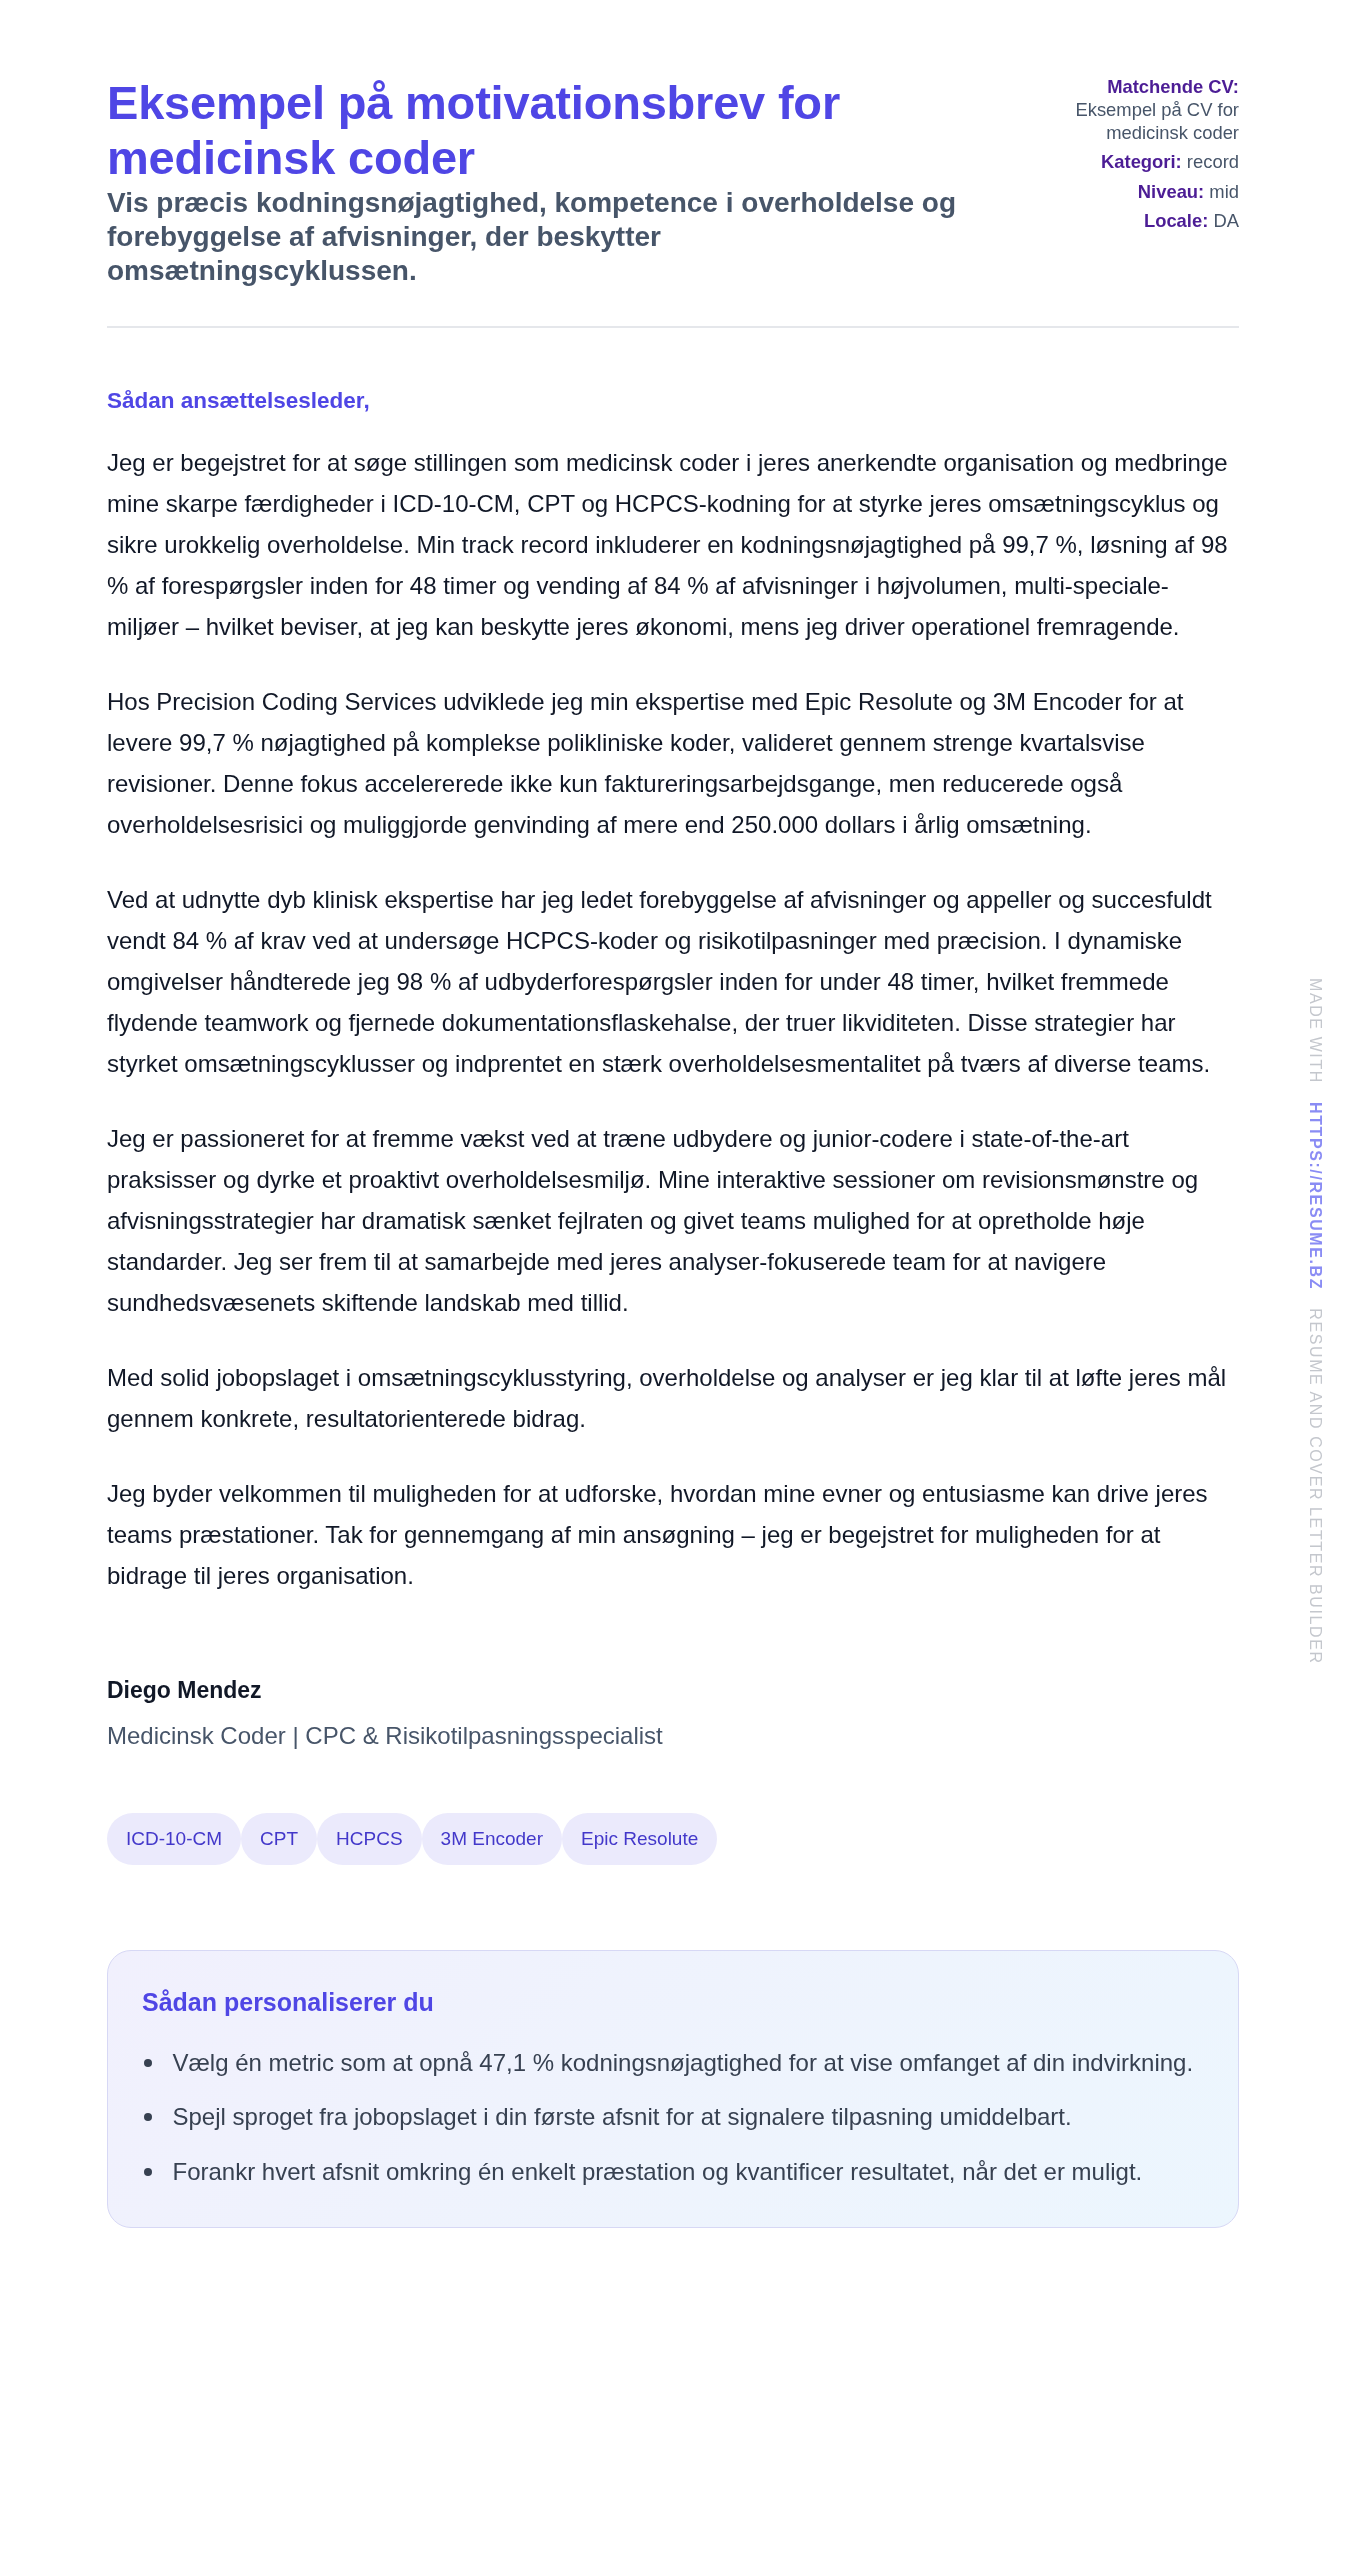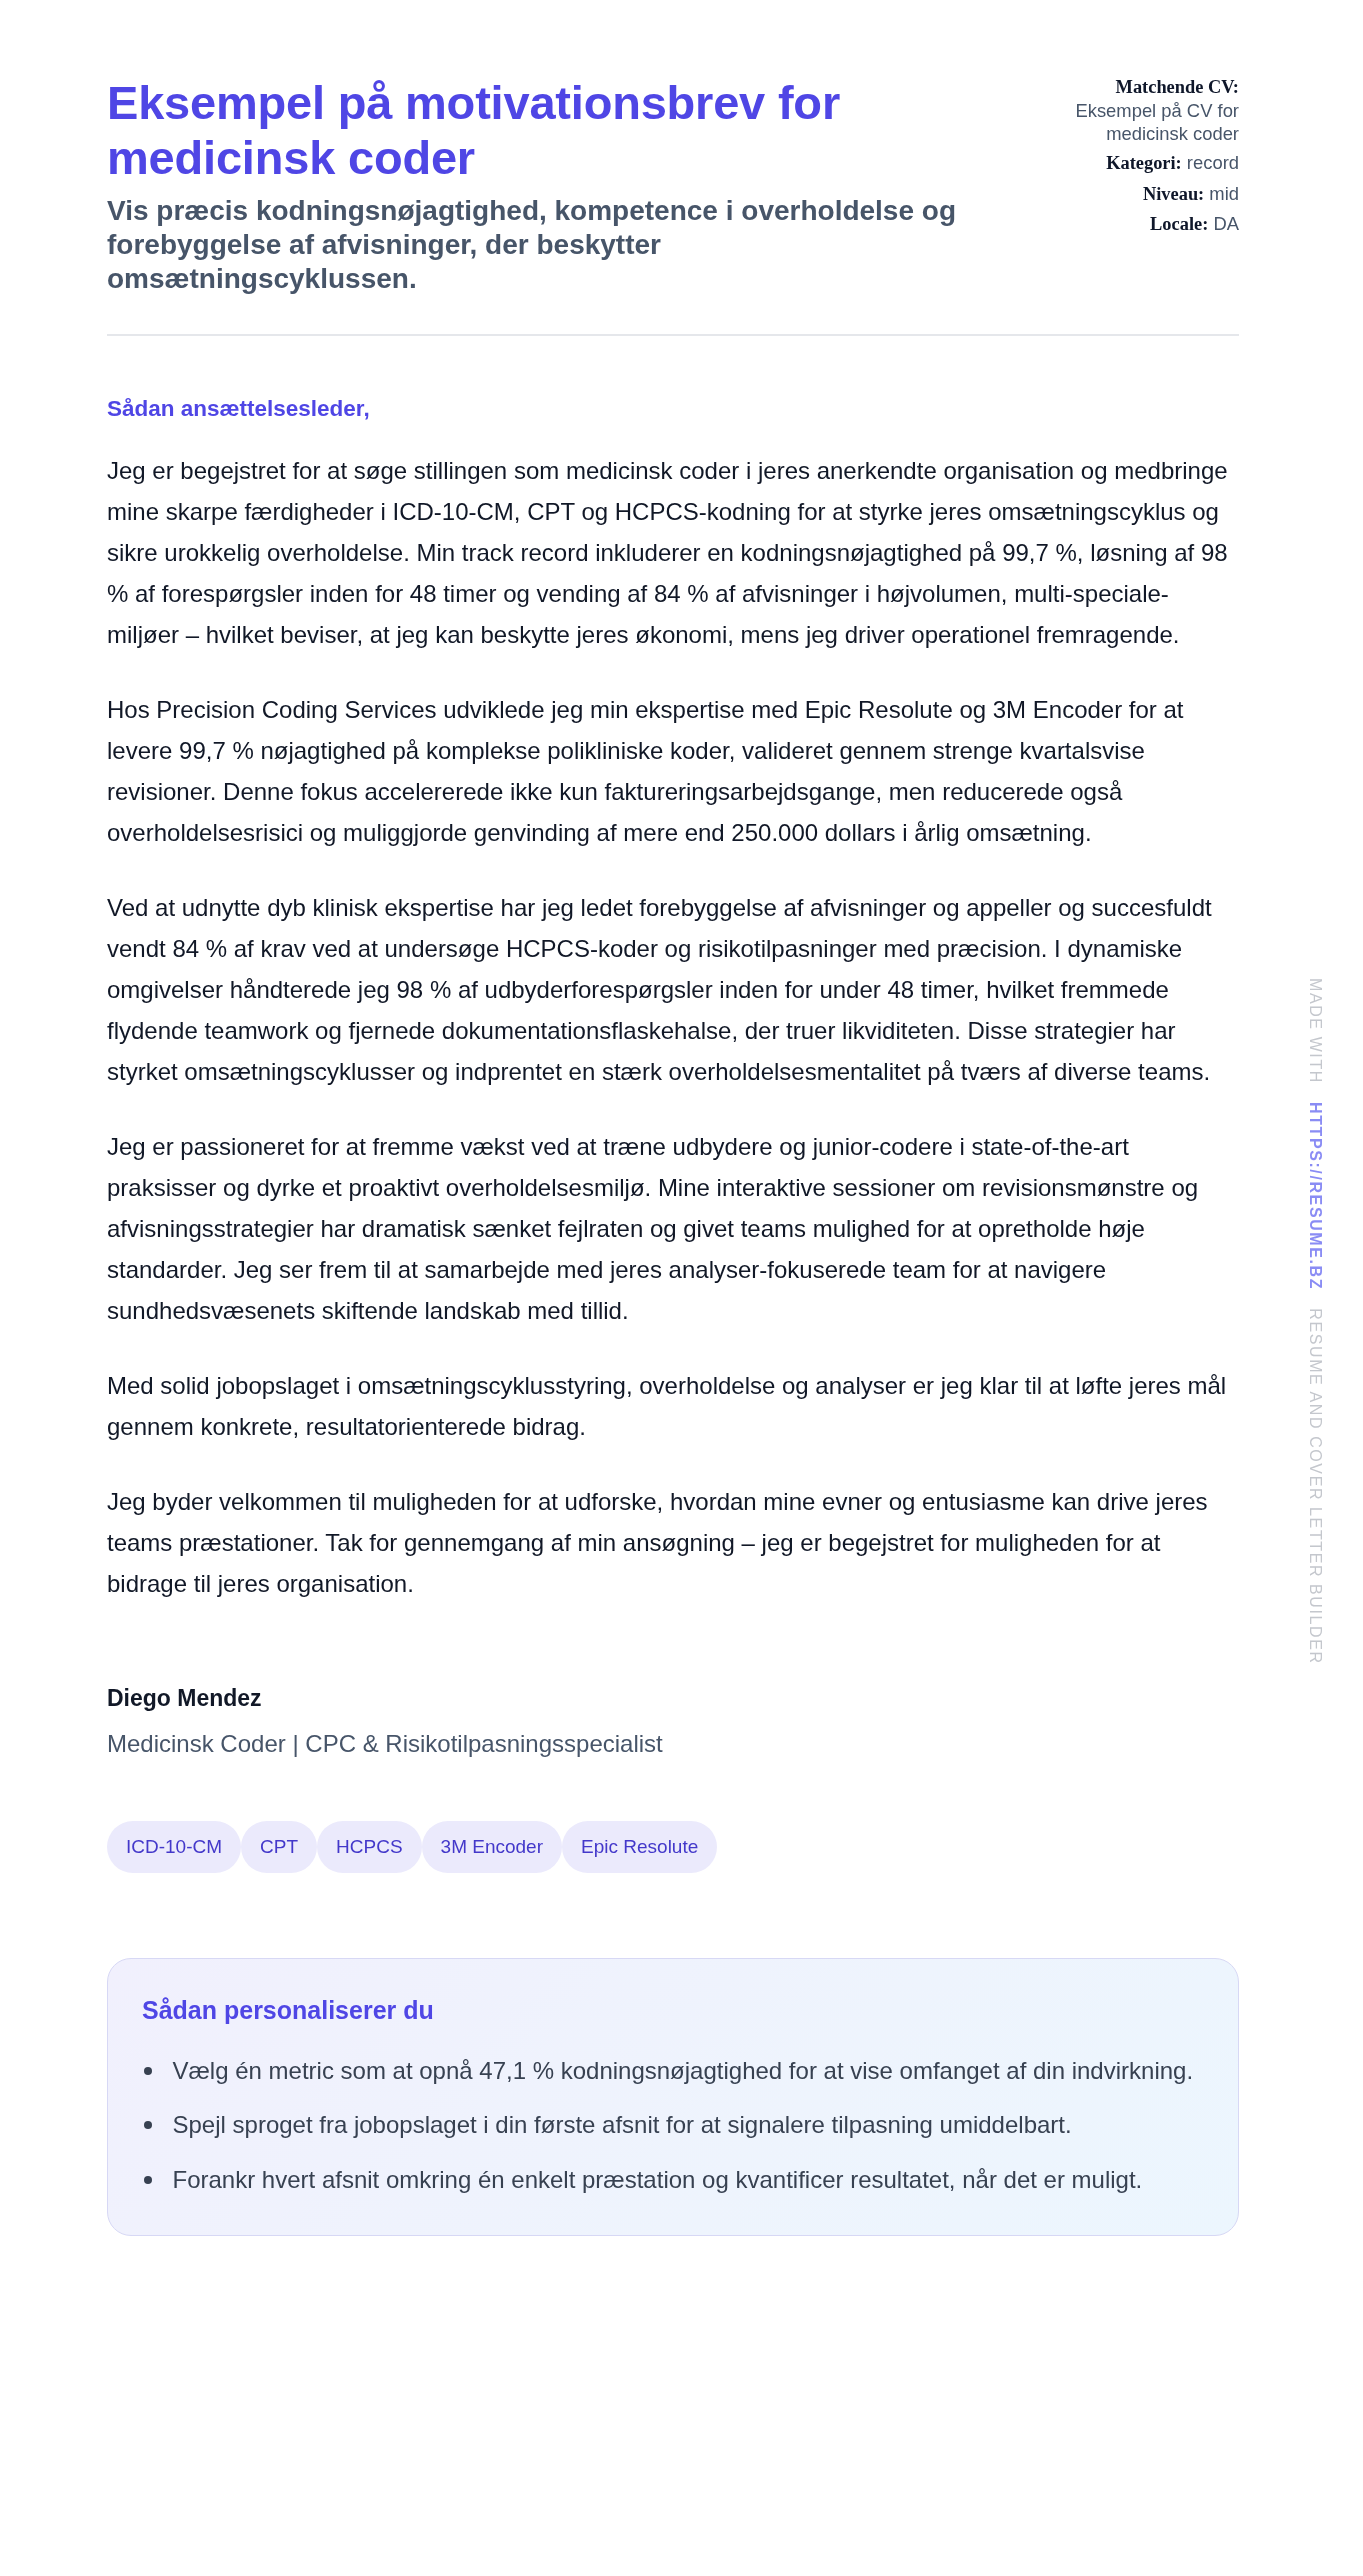--- a/index.html
+++ b/index.html
@@ -25,36 +25,36 @@
     }
     .header-left { width: 866px; }
     .title {
       font-size: 47px;
       line-height: 55px;
       font-weight: 700;
       color: #4f46e5;
       letter-spacing: -0.2px;
     }
     .subtitle {
-      margin-top: 9px;
+      margin-top: 1px;
       font-size: 28px;
       line-height: 34px;
       font-weight: 700;
       color: #475569;
     }
     .meta {
       width: 233px;
       text-align: right;
       font-size: 18.4px;
       line-height: 23px;
       color: #475569;
       padding-top: 0;
     }
     .meta-row { margin-bottom: 6.4px; }
-    .meta-row b { font-weight: 700; color: #0f172a; font-family: Liberation Serif, serif; }
+    .meta-row b { font-weight: 700; color: #4c1d95; }
     .salutation {
       margin-top: 58px;
       font-size: 22.5px;
       font-weight: 700;
       color: #4f46e5;
       line-height: 29px;
     }
     .para {
       margin-top: 34px;
       font-size: 24px;

